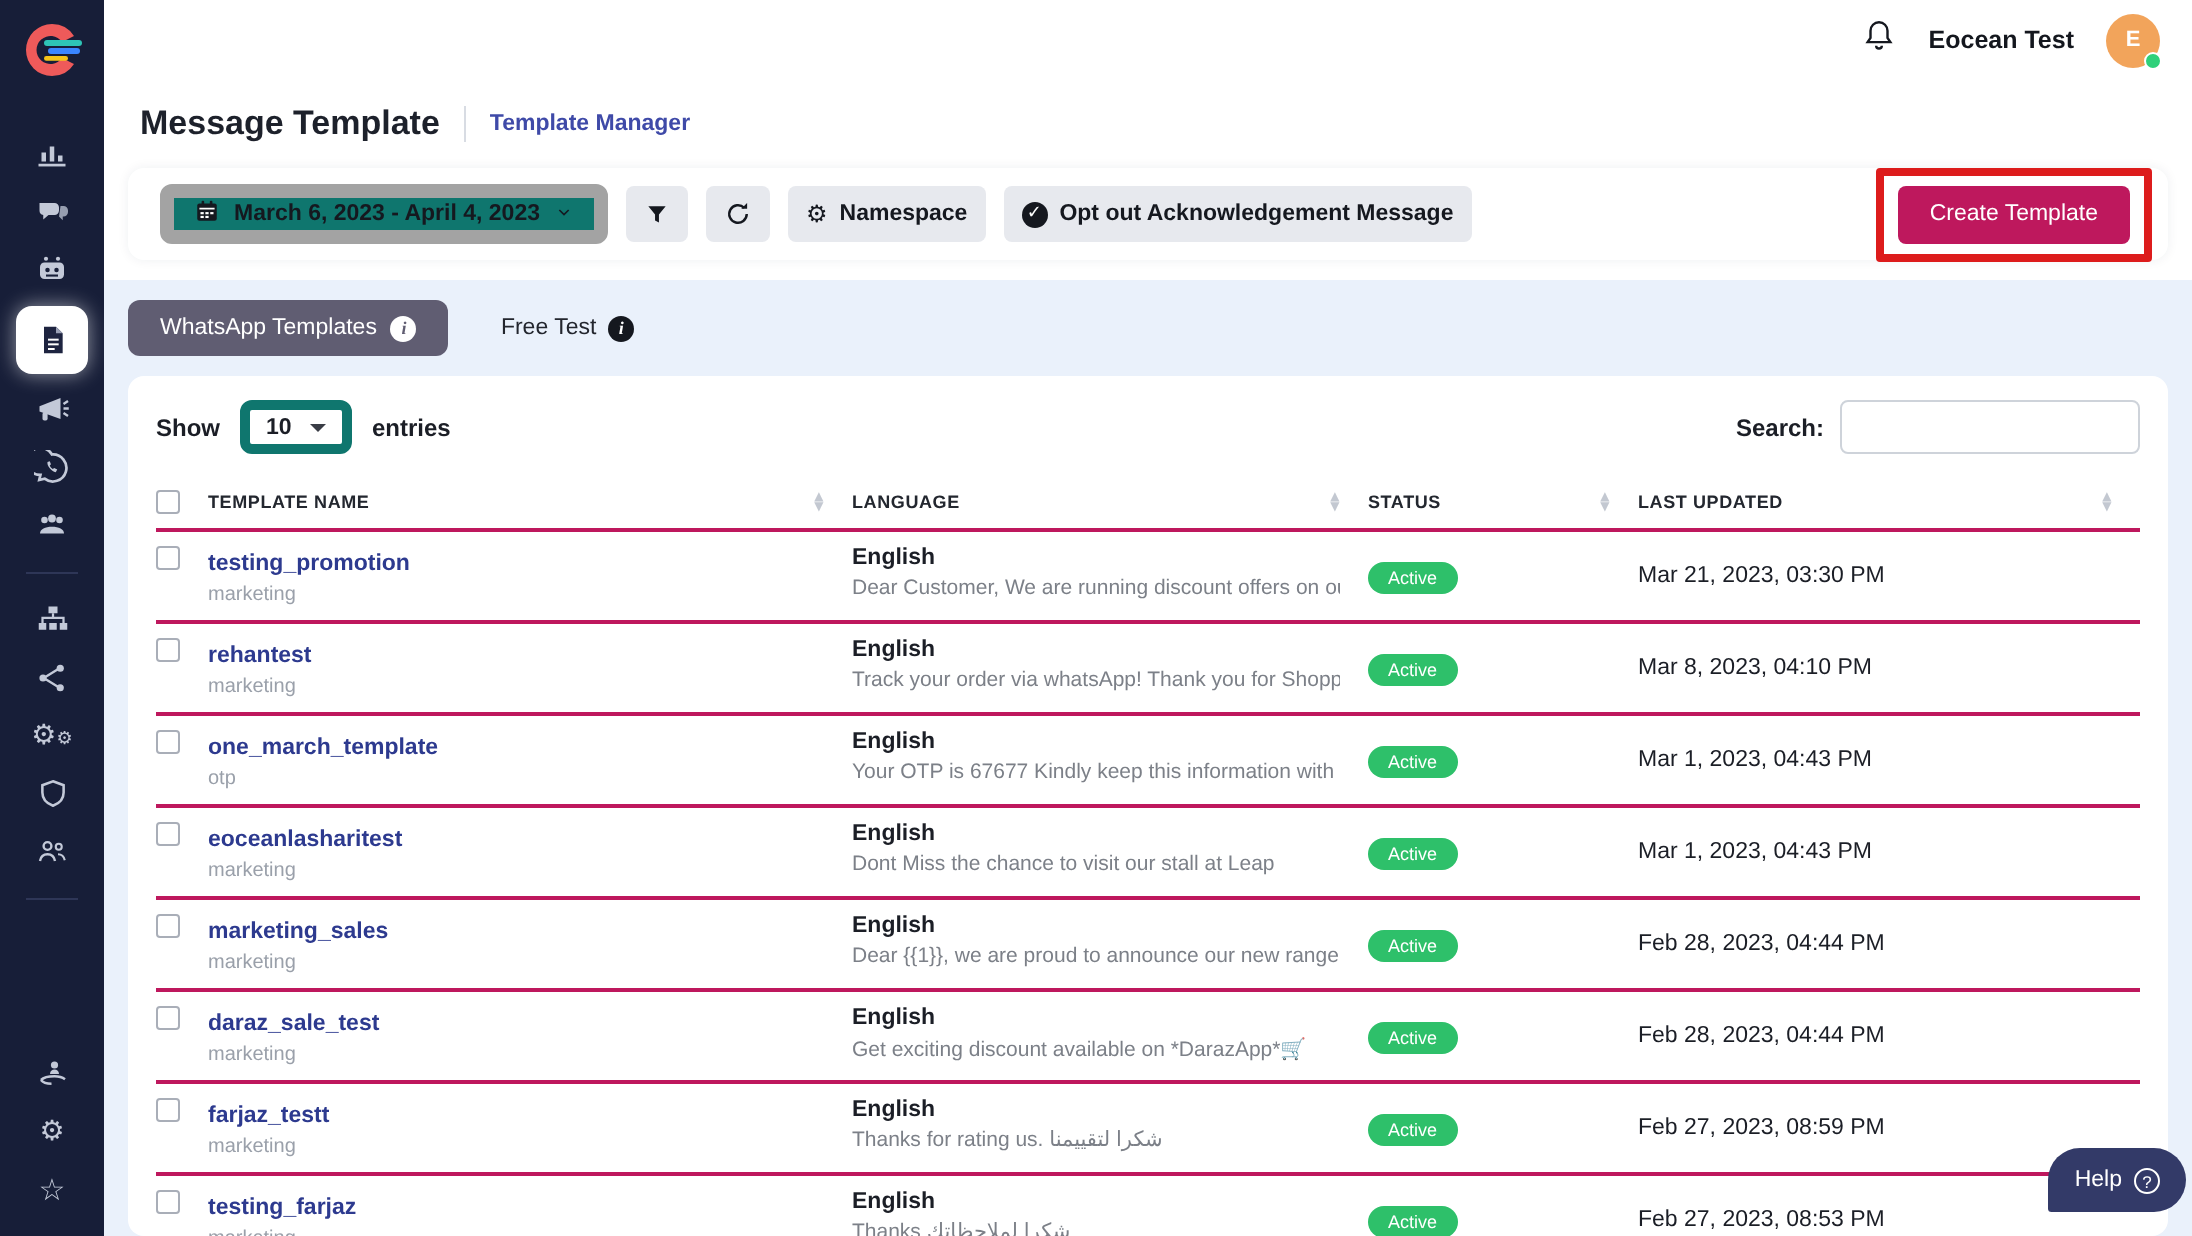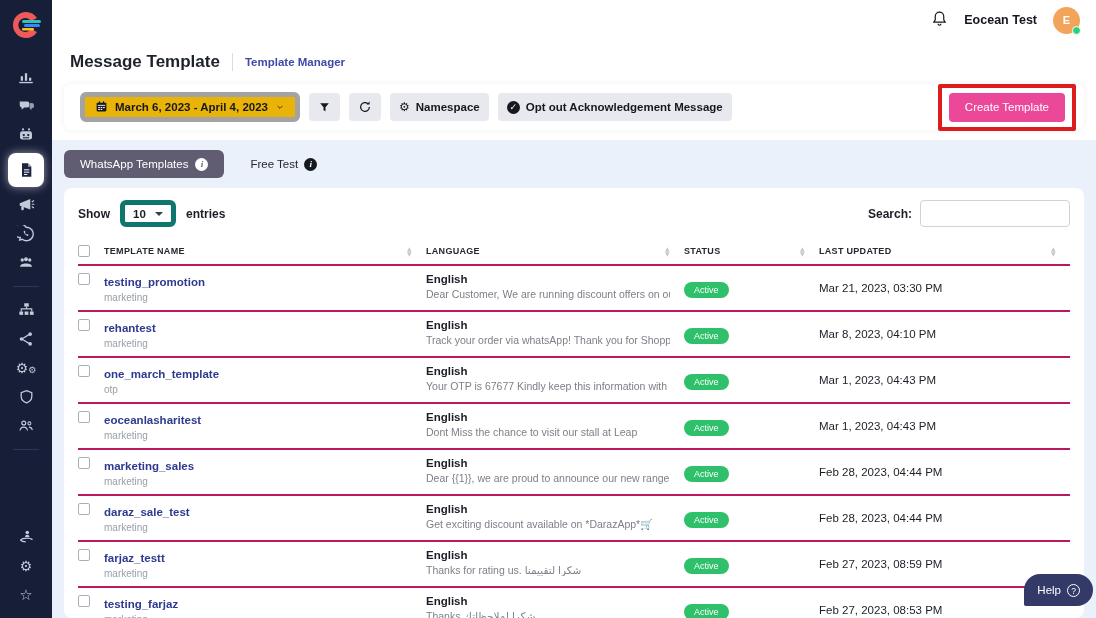--- a/index.html
+++ b/index.html
@@ -34,32 +34,32 @@
     border-radius:50%; background:#2fd07a; border:1.5px solid #fff; }
 
   .white-zone { background:#ffffff; padding:2px 12px 10px; }
   .title-row { display:flex; align-items:center; gap:12px; padding:10px 6px 12px; }
   .page-title { font-size:17px; font-weight:bold; color:#1d212b; }
   .title-sep { width:1px; height:18px; background:#d8dce3; }
   .page-sub { font-size:11.5px; font-weight:bold; color:#3f4aa8; }
 
   .toolbar-card { background:#fff; border-radius:8px; box-shadow:0 0 6px rgba(30,40,70,.07);
     height:46px; display:flex; align-items:center; padding:0 8px 0 16px; gap:9px; }
-  .datepicker { display:flex; align-items:center; gap:7px; border:5px solid #a3a3a3;
-    border-radius:6px; background:#eab308; height:30px; padding:0 10px; font-size:11.5px;
+  .datepicker { display:flex; align-items:center; gap:7px; border:7px solid #a3a3a3;
+    border-radius:6px; background:#0f766e; height:30px; padding:0 10px; font-size:11.5px;
     font-weight:bold; color:#15181f; cursor:pointer; }
   .tbtn { background:#e7e9ee; border:none; border-radius:4px; height:28px; min-width:28px;
     display:flex; align-items:center; justify-content:center; gap:6px; padding:0 9px;
     font-size:11.5px; font-weight:bold; color:#15181f; cursor:pointer;
     font-family:"Liberation Sans","DejaVu Sans",sans-serif; }
   .tbtn .gear-glyph { color:#15181f; font-size:12px; }
   .chk-circle { width:13px; height:13px; border-radius:50%; background:#15181f; color:#fff;
     font-size:9px; line-height:13px; text-align:center; font-family:"DejaVu Sans",sans-serif; }
   .red-annot { margin-left:auto; border:4px solid #dd1c1c; padding:5px 7px; border-radius:2px; }
-  .create-btn { background:#ec4899; color:#fff; border:none; border-radius:4px; height:29px;
+  .create-btn { background:#be185d; color:#fff; border:none; border-radius:4px; height:29px;
     padding:0 16px; font-size:11.5px; cursor:pointer;
     font-family:"Liberation Sans","DejaVu Sans",sans-serif; }
 
   .blue-zone { background:#eaf1fb; flex:1; padding:10px 12px 0; }
   .tabs { display:flex; align-items:center; gap:26px; margin-bottom:10px; }
   .tab-pill { background:#605d72; color:#fff; border-radius:6px; height:27px; padding:14px 16px;
     display:flex; align-items:center; gap:7px; font-size:11.5px; cursor:pointer; }
   .tab-plain { color:#23262e; font-size:11.5px; display:flex; align-items:center; gap:6px;
     cursor:pointer; }
   .info-i { width:13px; height:13px; border-radius:50%; font-size:9px; font-weight:bold;

